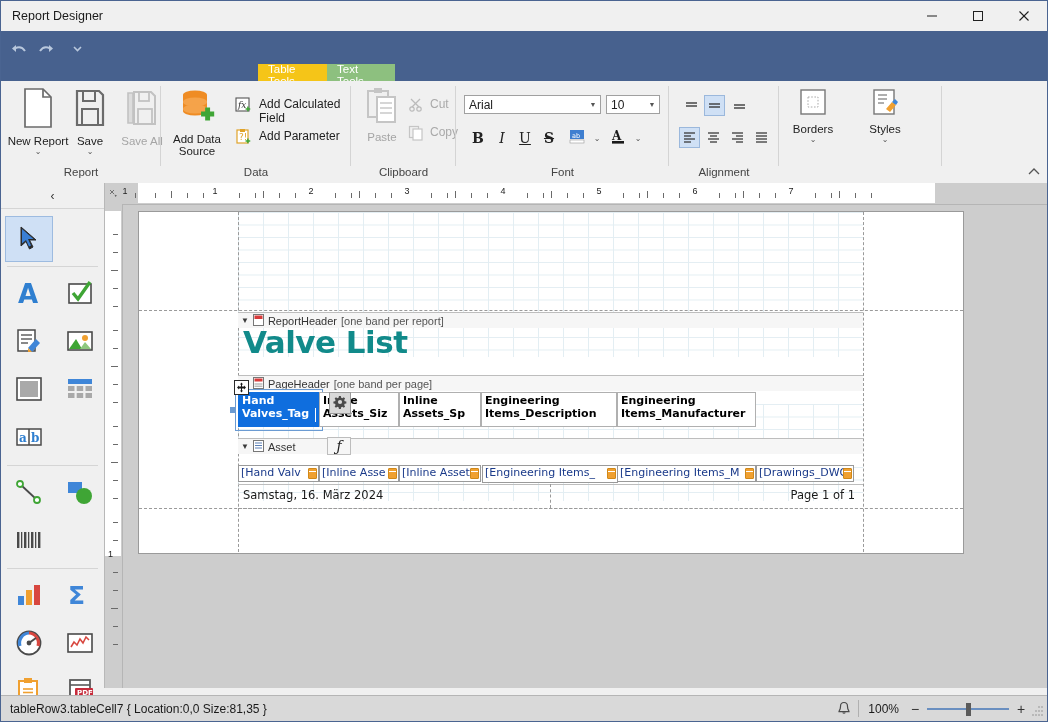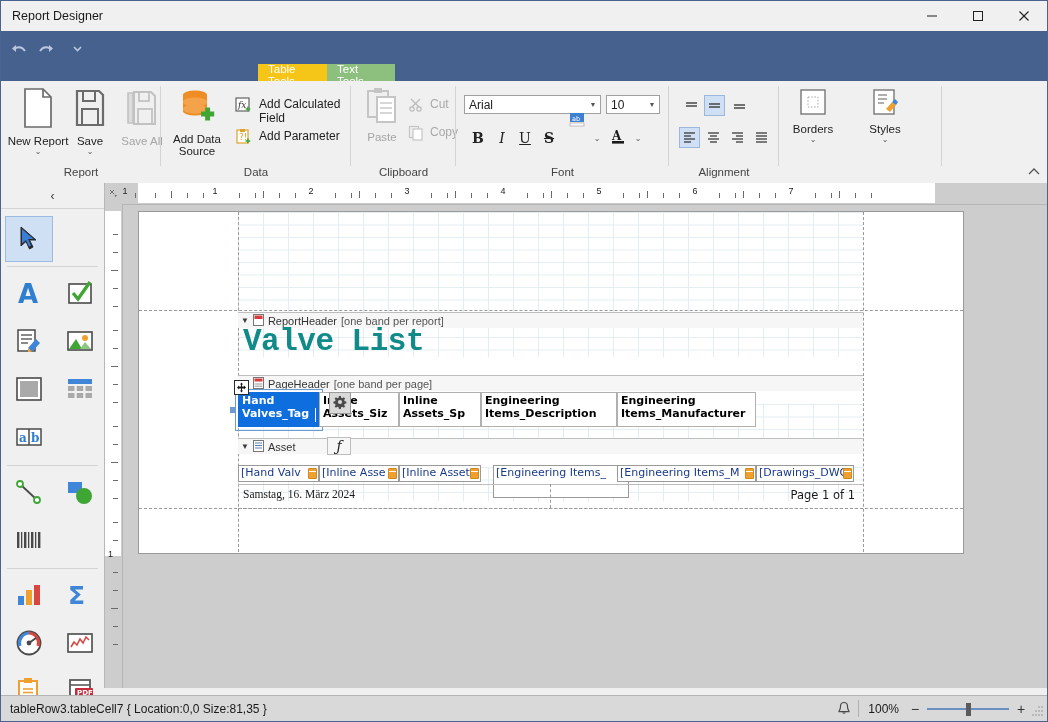--- a/index.html
+++ b/index.html
@@ -585,21 +585,21 @@
     </div>
     <div class="fbtn" style="left:491px; top:47px; font-style:italic; font-family:'DejaVu Serif',serif;">
       <span>I</span>
     </div>
     <div class="fbtn" style="left:514px; top:47px; text-decoration:underline; font-family:'DejaVu Serif',serif;">
       <span>U</span>
     </div>
     <div class="fbtn" style="left:538px; top:47px; text-decoration:line-through; font-family:'DejaVu Serif',serif; font-weight:bold;">
       <span>S</span>
     </div>
-    <div class="fbtn" style="left:566px; top:30px;">
+    <div class="fbtn" style="left:566px; top:47px;">
       <span>
         <svg width="17" height="17" viewBox="0 0 17 17">
           <rect x="1" y="2" width="14" height="9" fill="#3f7fd0"></rect>
           <text x="3" y="9.5" font-family="DejaVu Sans, sans-serif" font-size="6.5" fill="#ffffff">ab</text>
           <rect x="1" y="12" width="14" height="3" fill="#ffffff" stroke="#999" stroke-width=".6"></rect>
         </svg>
       </span>
     </div>
     <div class="fbtn" style="left:586px; top:47px; font-size:8px; color:#555;">⌄</div>
     <div class="fbtn" style="left:607px; top:47px;">
@@ -1025,21 +1025,21 @@
         <span>
           <svg width="11" height="12" viewBox="0 0 11 12">
               <rect x="0.5" y="0.5" width="10" height="11" fill="#ffffff" stroke="#777" stroke-width="1"></rect>
               <rect x="1.5" y="1.5" width="8" height="3.5" fill="#d83b3b"></rect>
             </svg>
         </span>
         <span class="bname">ReportHeader</span>
         <span class="bnote">[one band per report]</span>
       </div>
 
-      <div class="report-title" style="left:104px; top:112px;font-family:Liberation Mono, monospace;">Valve List</div>
+      <div class="report-title" style="left:104px; top:112px;">Valve List</div>
 
       <div class="band-hdr" style="left:99px; top:163px; width:625px;">
         <span class="caret">▼</span>
         <span>
           <svg width="11" height="12" viewBox="0 0 11 12">
               <rect x="0.5" y="0.5" width="10" height="11" fill="#ffffff" stroke="#777" stroke-width="1"></rect>
               <rect x="1.5" y="1.5" width="8" height="3" fill="#d83b3b"></rect>
               <line x1="1.5" y1="7" x2="9.5" y2="7" stroke="#999" stroke-width="1"></line>
               <line x1="1.5" y1="9.2" x2="9.5" y2="9.2" stroke="#999" stroke-width="1"></line>
             </svg>
@@ -1096,35 +1096,35 @@
         <span class="db-badge"></span>
       </div>
       <div class="detail-cell" style="left:180px; top:253px; width:80px; height:17px;">
         <span>[Inline Asse</span>
         <span class="db-badge"></span>
       </div>
       <div class="detail-cell" style="left:260px; top:253px; width:82px; height:17px;">
         <span>[Inline Asset</span>
         <span class="db-badge"></span>
       </div>
-      <div class="detail-cell" style="left:354px; top:253px; width:136px; height:33px;">
+      <div class="detail-cell" style="left:343px; top:253px; width:136px; height:18px;">
         <span>[Engineering Items_</span>
         <span class="db-badge"></span>
       </div>
       <div class="detail-cell" style="left:478px; top:253px; width:139px; height:17px;">
         <span>[Engineering Items_M</span>
         <span class="db-badge"></span>
       </div>
       <div class="detail-cell" style="left:617px; top:253px; width:98px; height:17px;">
         <span>[Drawings_DWG</span>
         <span class="db-badge"></span>
       </div>
 
       <div class="margin-line ml-h" style="left:99px; top:272px; width:625px; border-top:1px solid #bdbdbd;"></div>
-      <div class="footer-cell" style="left:104px; top:276px;font-family:Liberation Serif, serif;">Samstag, 16. März 2024</div>
+      <div class="footer-cell" style="left:104px; top:276px;">Samstag, 16. März 2024</div>
       <div class="footer-cell" style="right:108px; top:276px;">Page 1 of 1</div>
       <div class="margin-line ml-v" style="left:411px; top:272px; height:24px;"></div>
       <div class="margin-line ml-h" style="left:99px; top:296px; width:625px;"></div>
       <div class="margin-line ml-h" style="left:0; top:296px; width:824px;"></div>
     </div>
   </div>
 
   <div class="statusbar">
     <div class="sb-text">tableRow3.tableCell7 { Location:0,0 Size:81,35 }</div>
     <div class="sb-right">

